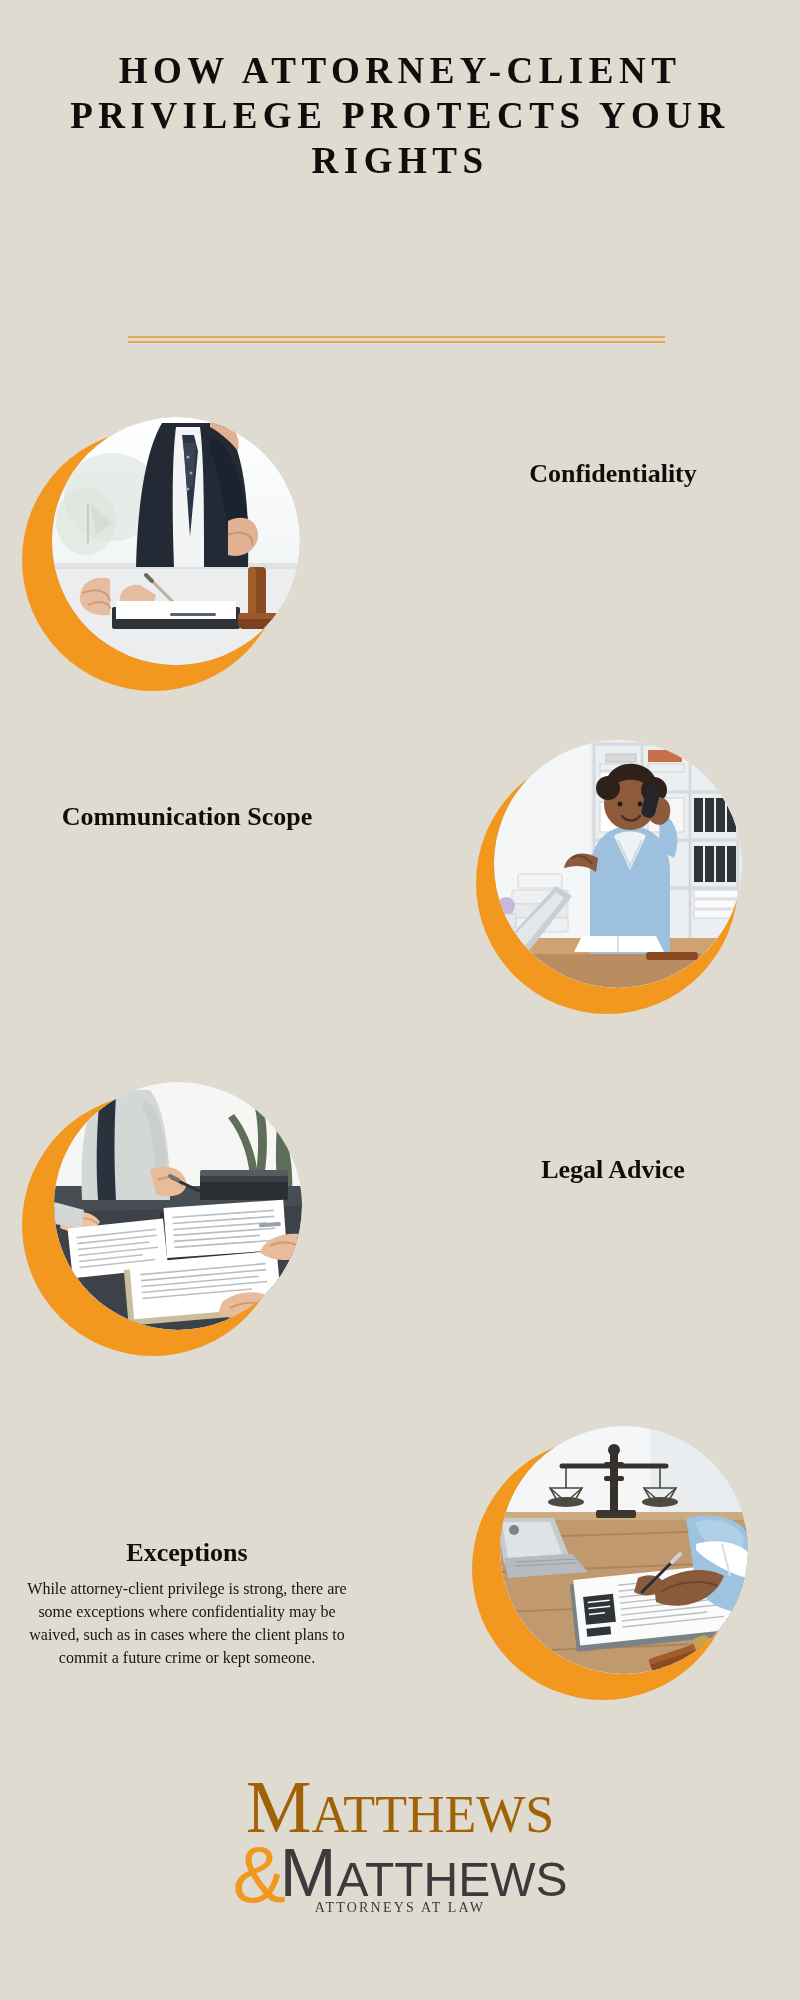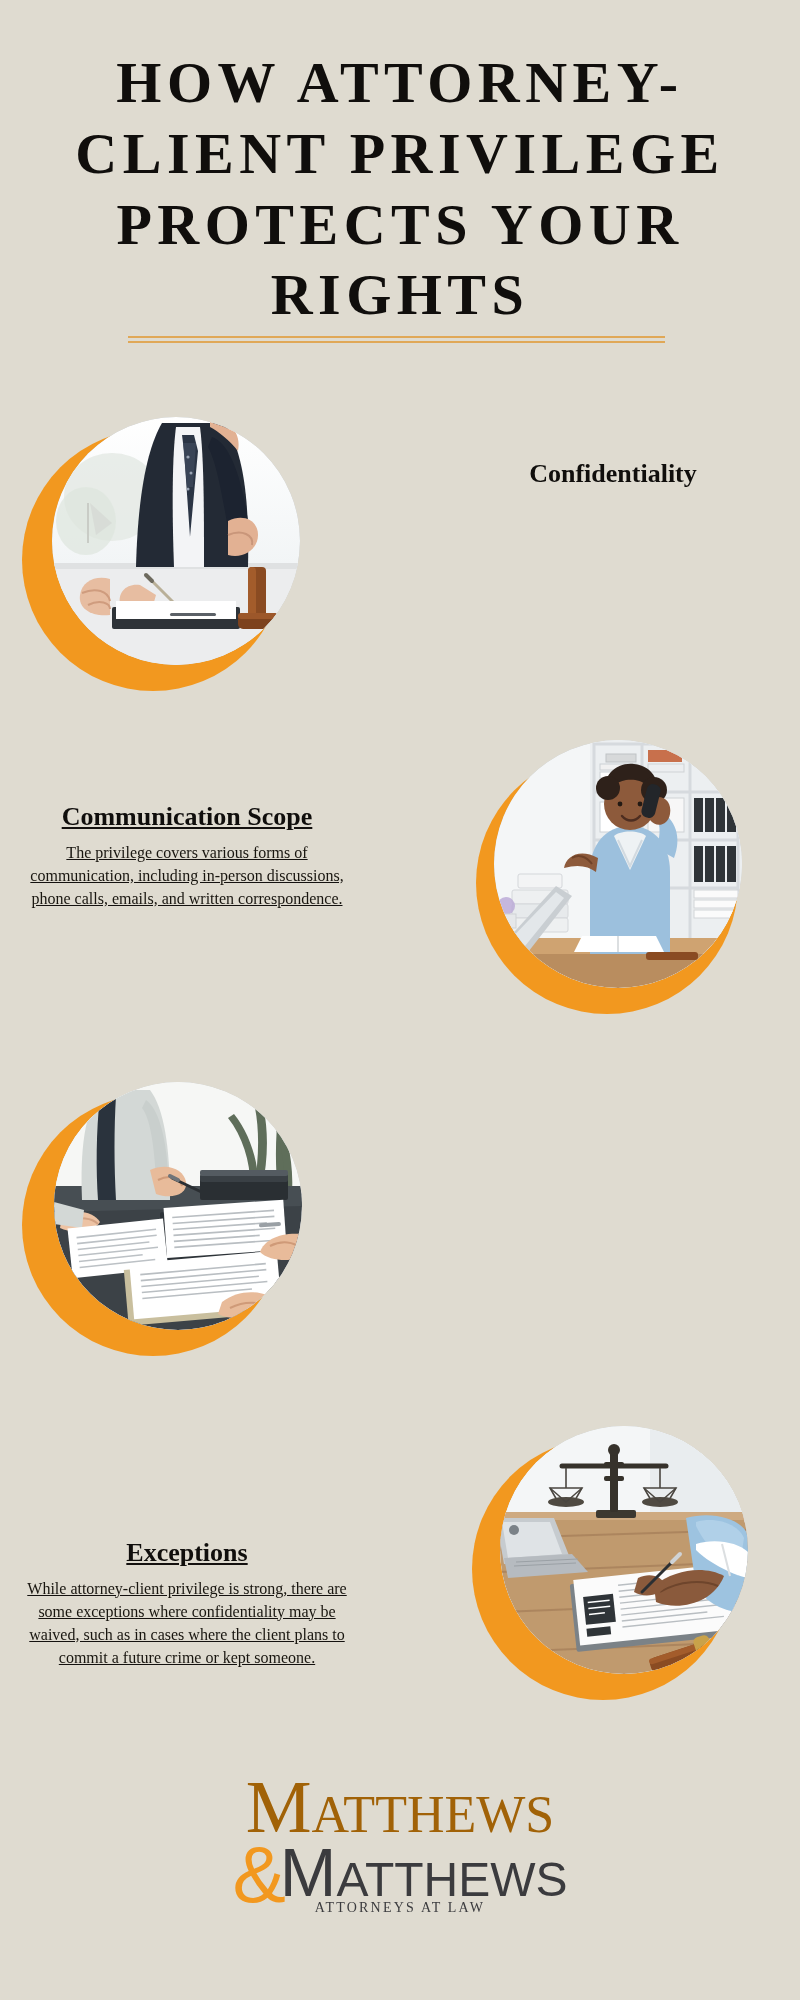--- a/index.html
+++ b/index.html
@@ -28,21 +28,21 @@
   .title-wrap {
     position: absolute;
     top: 48px;
     left: 60px;
     width: 680px;
     text-align: center;
   }
   .title {
     font-family: "Liberation Serif", "DejaVu Serif", serif;
     font-weight: bold;
-    font-size: 58px;
+    font-size: 37px;
     line-height: 1.22;
     letter-spacing: 5.5px;
     color: #100e0c;
     margin: 0;
     text-transform: uppercase;
   }
 
   
   .divider {
     position: absolute;
@@ -111,21 +111,21 @@
   .photo .scene { position: absolute; inset: 0; }
 
   
   .text-slot {
     position: absolute;
     width: 330px;
     top: 0;
     text-align: center;
   }
   .text-slot.right { left: 448px; }
-  .text-slot.left  { left: 22px; text-decoration: underline; }
+  .text-slot.left  { left: 22px; }
 
   .s1 .text-slot { top: 45px; }
   .s2 .text-slot { top: 63px; }
   .s3 .text-slot { top: 78px; }
   .s4 .text-slot { top: 92px; margin-top: 29px; }
 
   .sec-heading {
     font-family: "Liberation Serif", "DejaVu Serif", serif;
     font-weight: bold;
     font-size: 26px;
@@ -326,21 +326,20 @@
             <path d="M98 124 C 92 116 84 114 78 118" stroke="#6f4228" stroke-width="2" fill="none"></path>
             <path d="M88 196 L162 196 L170 212 L80 212 Z" fill="#ffffff"></path>
             <path d="M124 196 L124 212" stroke="#dcdfe1" stroke-width="2"></path>
             <rect x="152" y="212" width="52" height="8" rx="3" fill="#8a4b22"></rect>
           </g>
         </svg>
       </div>
     </div>
     <div class="text-slot left">
       <h2 class="sec-heading">Communication Scope</h2>
-      <p class="sec-body">The privilege covers various forms of communication, including in-person discussions, phone calls, emails, and written correspondence.</p>
     </div>
   </div>
 
   <div class="section s3">
     <div class="photo-slot left">
       <div class="ring"></div>
       <div class="photo">
         <svg class="scene" viewBox="0 0 248 248" preserveAspectRatio="xMidYMid slice">
           <defs>
               <clipPath id="c3">
@@ -397,20 +396,21 @@
             <path d="M248 152 C 226 150 210 158 206 170 C 216 180 240 180 248 174 Z" fill="#e8bb9a"></path>
             <path d="M216 164 C 228 158 240 160 246 166" stroke="#cf9a78" stroke-width="2" fill="none"></path>
             <path d="M168 220 C 186 206 212 208 222 220 C 212 238 180 240 164 232 Z" fill="#e8bb9a"></path>
             <path d="M176 226 C 192 218 208 220 216 226" stroke="#cf9a78" stroke-width="2" fill="none"></path>
             <path d="M200 230 L248 214 L248 248 L196 248 Z" fill="#ffffff"></path>
           </g>
         </svg>
       </div>
     </div>
     <div class="text-slot right">
+      <h2 class="sec-heading">Legal Advice</h2>
     </div>
   </div>
 
   <div class="section s4">
     <div class="photo-slot right">
       <div class="ring"></div>
       <div class="photo">
         <svg class="scene" viewBox="0 0 248 248" preserveAspectRatio="xMidYMid slice">
           <defs>
               <clipPath id="c4">

